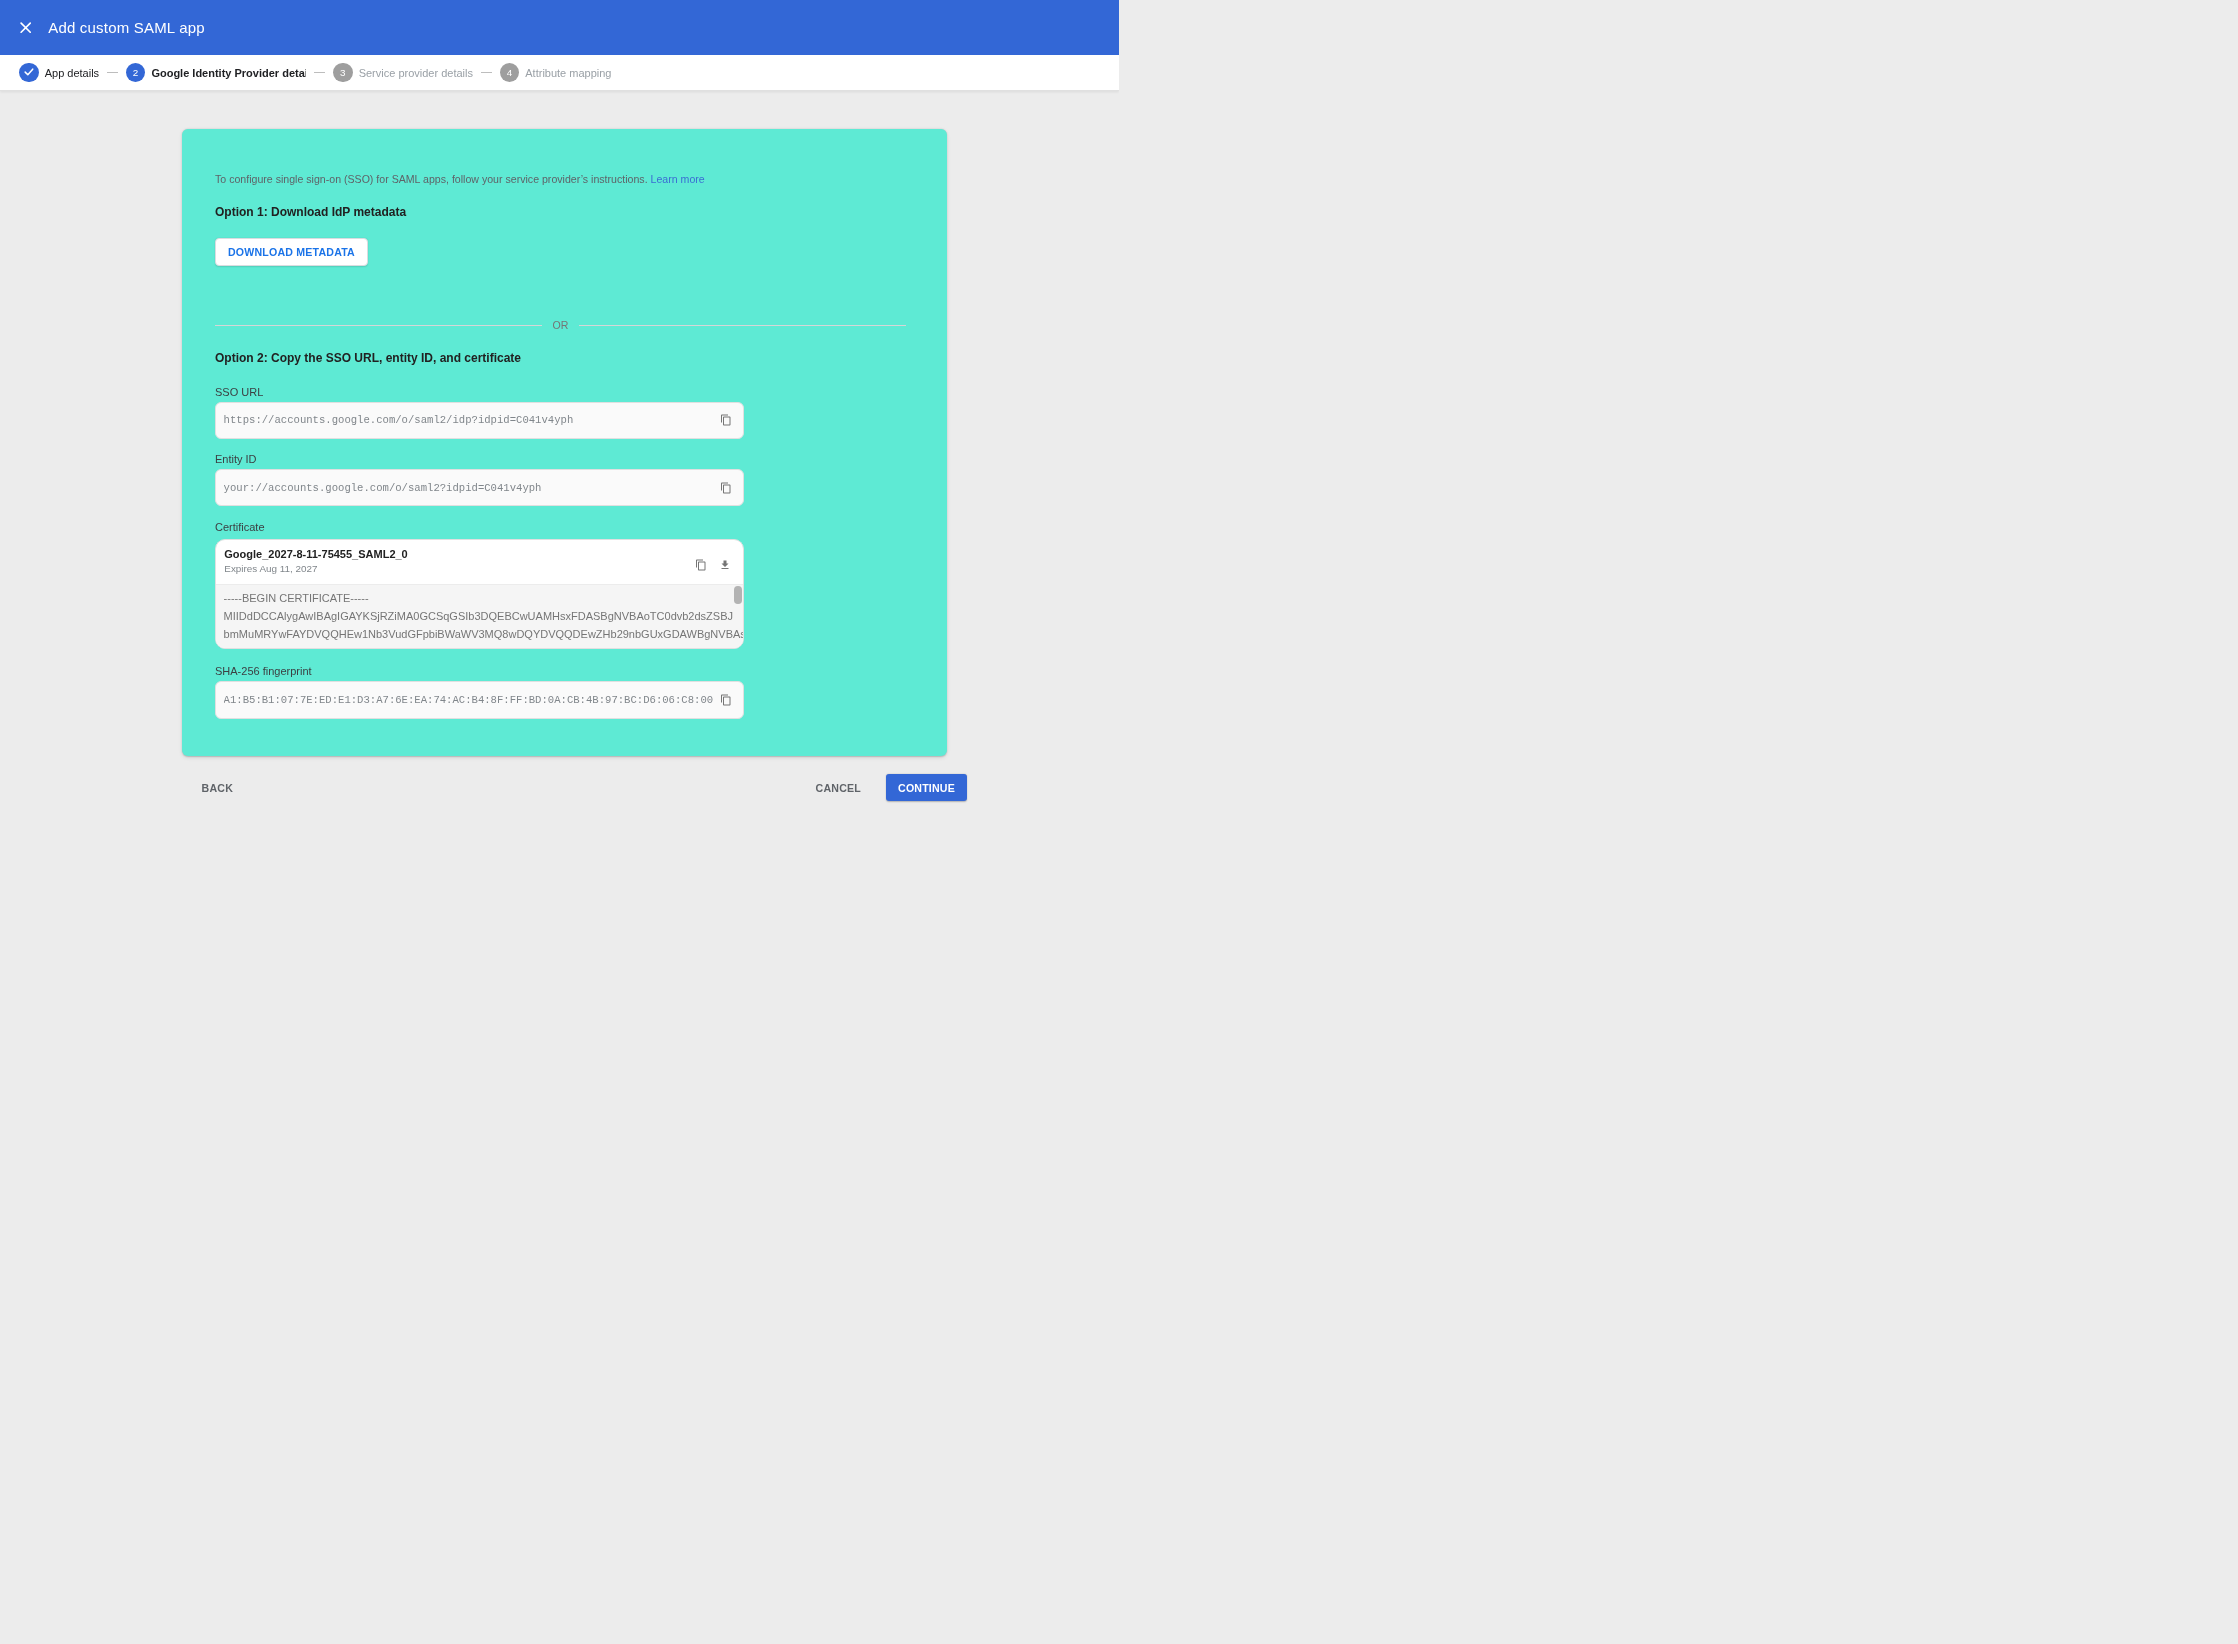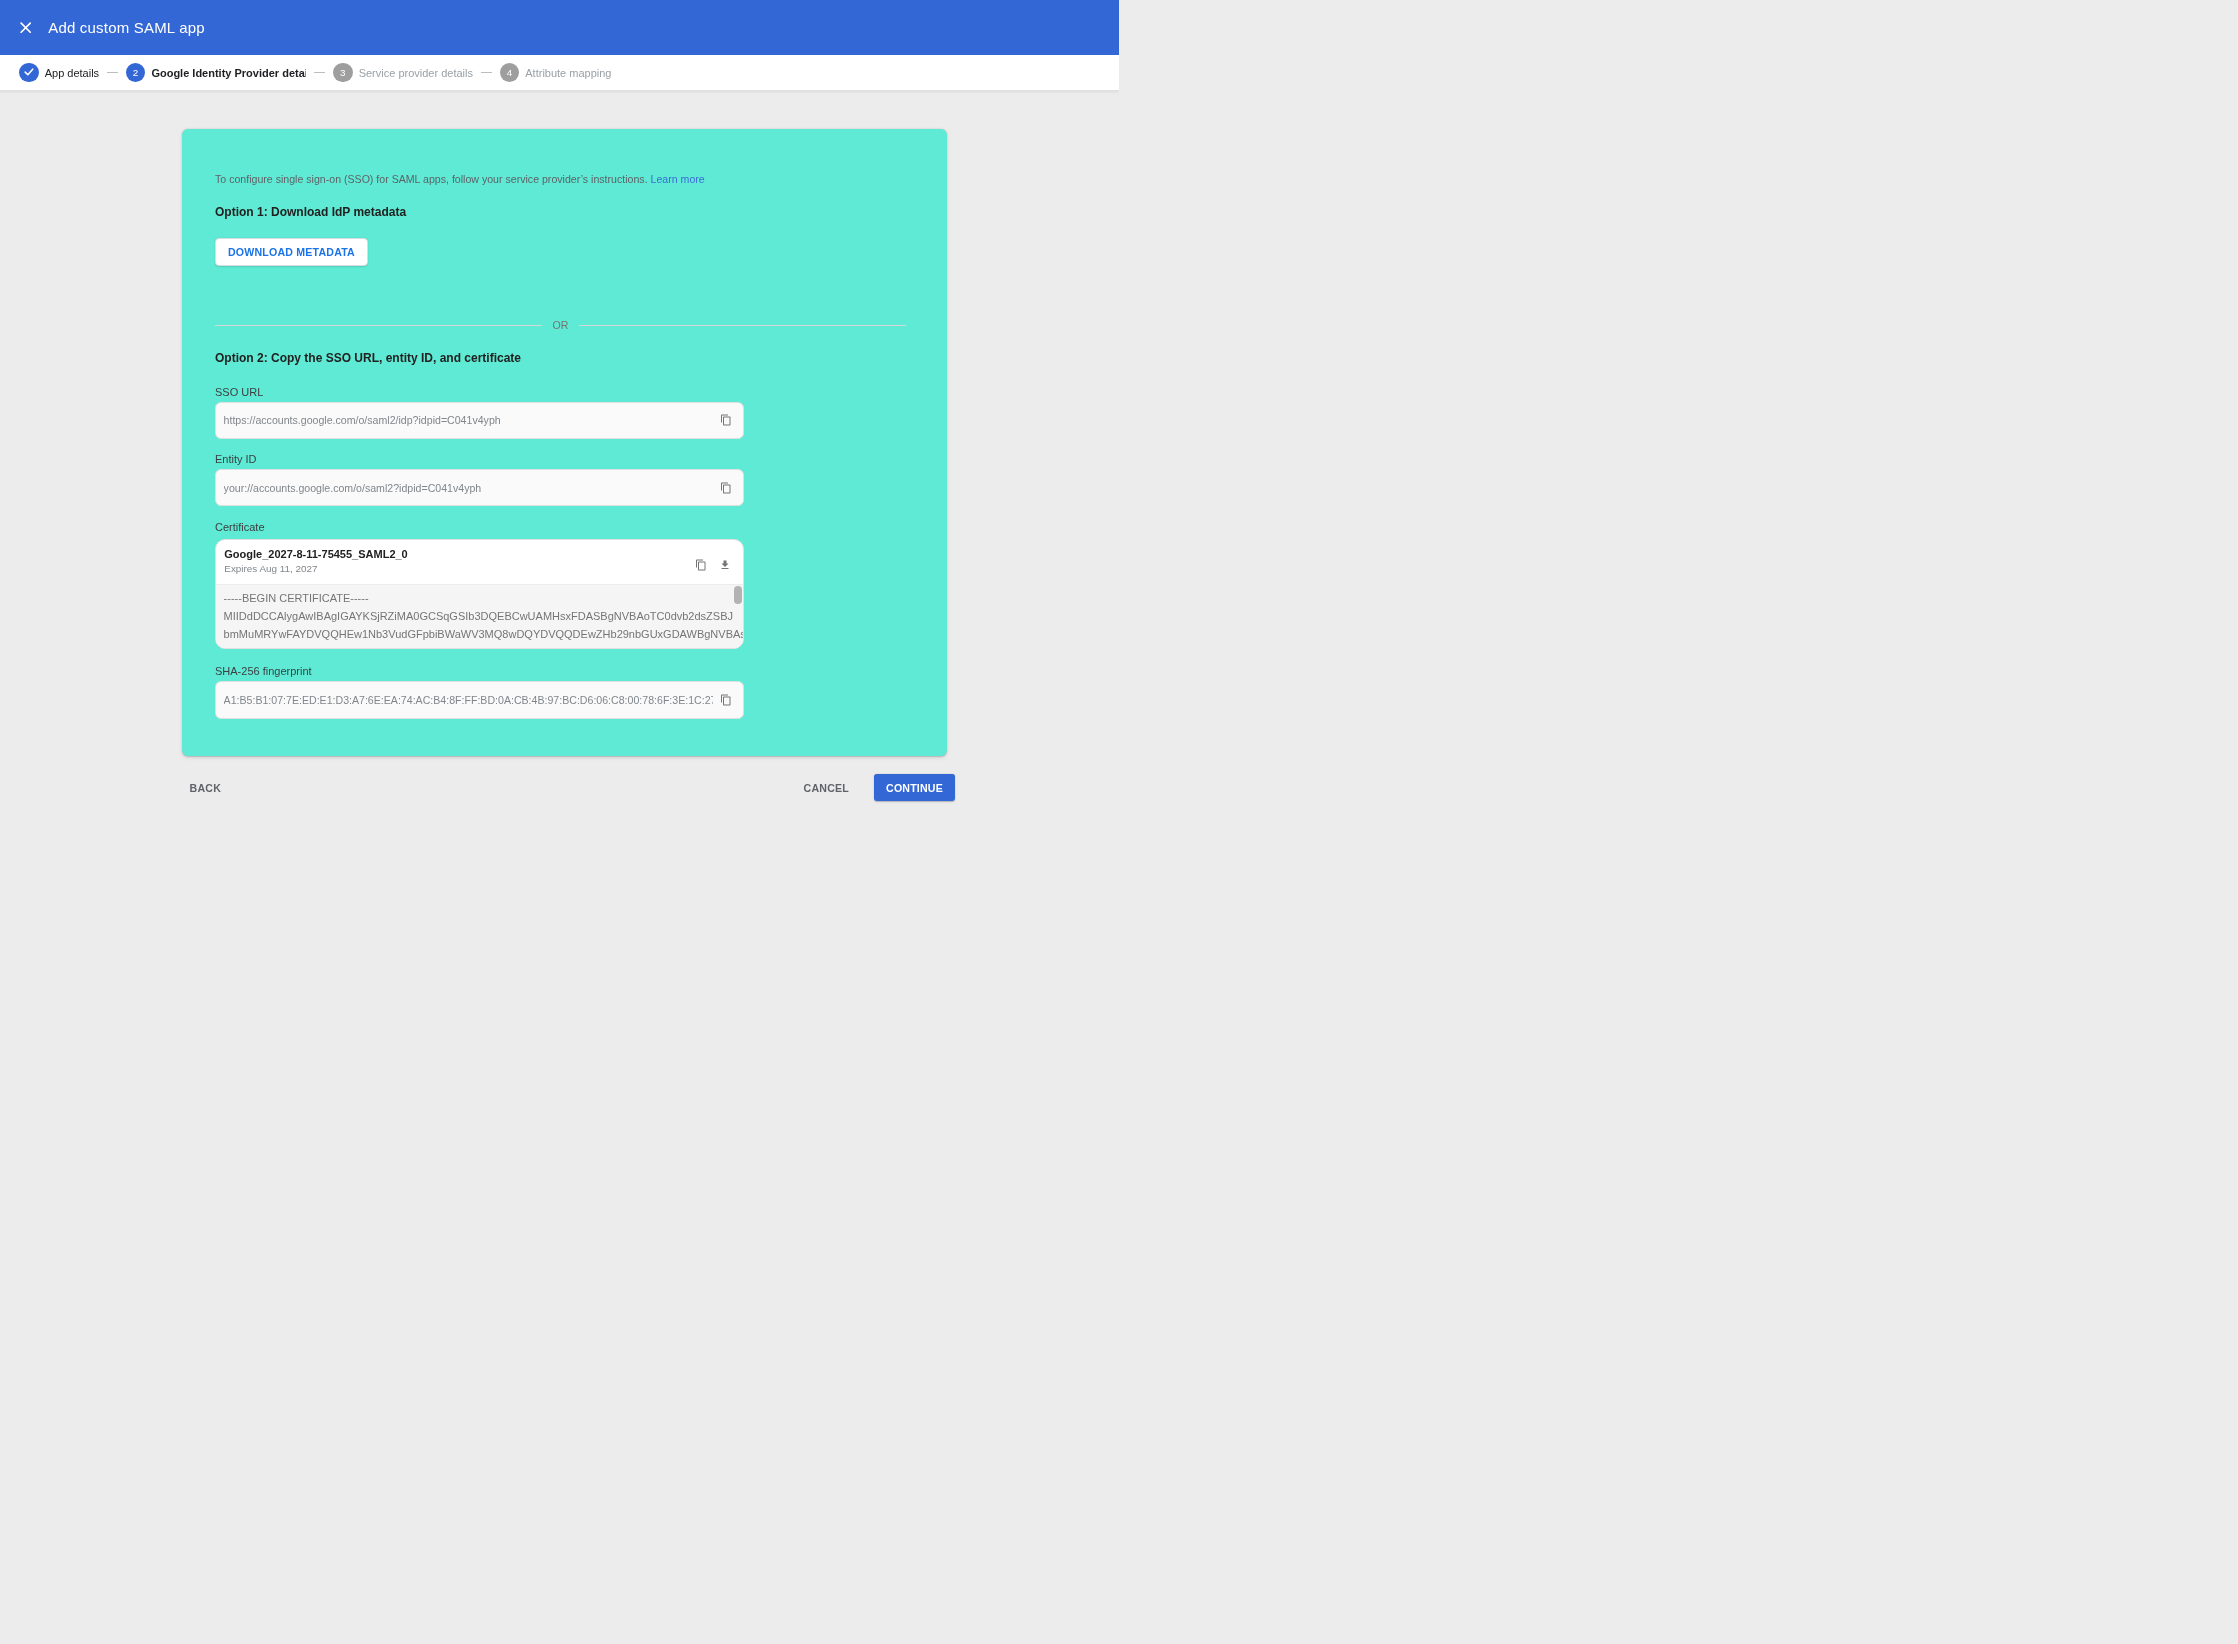--- a/index.html
+++ b/index.html
@@ -48,40 +48,40 @@
   .or-line { flex:1; height:0.8px; background:#d6d6d6; }
   .or-text { color:#757575; font-size:10.6px; padding:0 10.6px; }
 
   .field-label { margin-top:19px; font-size:11px; color:#3c4043; line-height:13px; }
   .field-label.tight { margin-top:14.4px; }
   .field-label.tighter { margin-top:15px; }
   .field-label.sha { margin-top:16px; }
 
   .readonly-field { position:relative; margin-top:3px; width:529px; height:37px; background:#fafafa;
                     border:0.8px solid #e0e0e0; border-radius:6px; display:flex; align-items:center;
-                    padding:0 30px 0 7.6px; }
+                    padding:0 30px 0 7.6px;font-family:Liberation Mono, monospace; }
   .readonly-field .value { font-size:10.6px; color:#80868b; white-space:nowrap; overflow:hidden; }
   .icon-btn { position:absolute; right:8.3px; top:50%; transform:translateY(-50%); width:18px; height:18px;
               border:none; background:transparent; display:flex; align-items:center; justify-content:center;
               cursor:pointer; }
 
   
   .cert-box { margin-top:4.5px; width:529px; border:0.8px solid #e0e0e0; border-radius:10px; background:#ffffff; overflow:hidden; }
   .cert-head { position:relative; height:44px; padding:7.6px 61px 0 8.3px; }
   .cert-name { font-size:11px; font-weight:700; color:#212121; line-height:14.4px; }
   .cert-expiry { font-size:9.9px; color:#80868b; margin-top:1.5px; }
   .cert-head .icon-btn.copy { right:33px; top:16.7px; transform:none; }
   .cert-head .icon-btn.download { right:9px; top:16.7px; transform:none; }
   .cert-body { position:relative; height:64px; background:#f5f5f5; border-top:0.8px solid #ececec;
                padding:4.5px 18px 0 7.6px; overflow:hidden; }
   .cert-text { font-size:11px; line-height:18px; color:#757575; white-space:pre-line; }
   .scroll-thumb { position:absolute; right:1.5px; top:1.5px; width:7.6px; height:18px; border-radius:3.8px; background:#b3b3b3; }
 
   
-  .footer { position:absolute; left:0; top:769px; width:1119px; height:38px; }
+  .footer { position:absolute; left:12px; top:769px; width:1119px; height:38px; }
   .text-btn { position:absolute; top:5.3px; height:27px; border:none; background:transparent; color:#5f6368;
               font-family:"Liberation Sans",sans-serif; font-size:10.6px; font-weight:700; letter-spacing:0.2px;
               padding:0 7.6px; cursor:pointer; }
   .back-btn { left:182px; }
   .cancel-btn { left:796px; }
   .continue-btn { position:absolute; left:866px; top:5.3px; width:81px; height:26.5px; background:#3367d6;
                   border:none; border-radius:3px; color:#ffffff; font-family:"Liberation Sans",sans-serif;
                   font-size:10.6px; font-weight:700; letter-spacing:0.2px; cursor:pointer;
                   box-shadow:0 0.8px 1.5px rgba(0,0,0,.25);margin-left:8px; }
 

